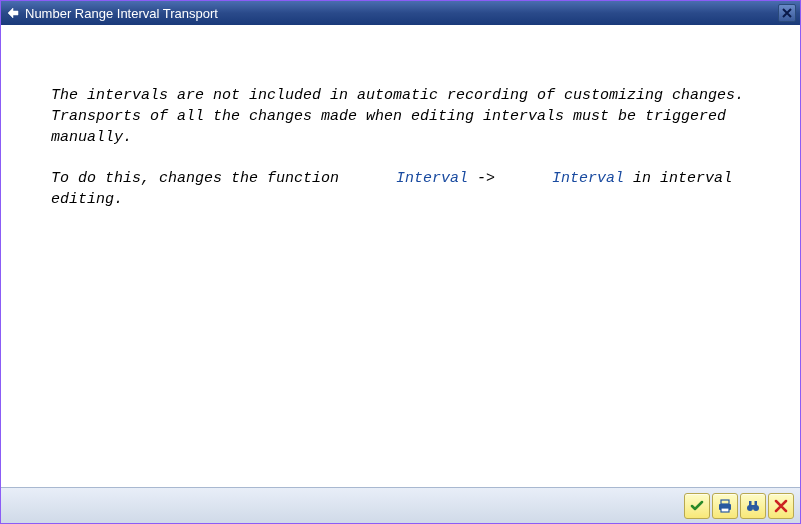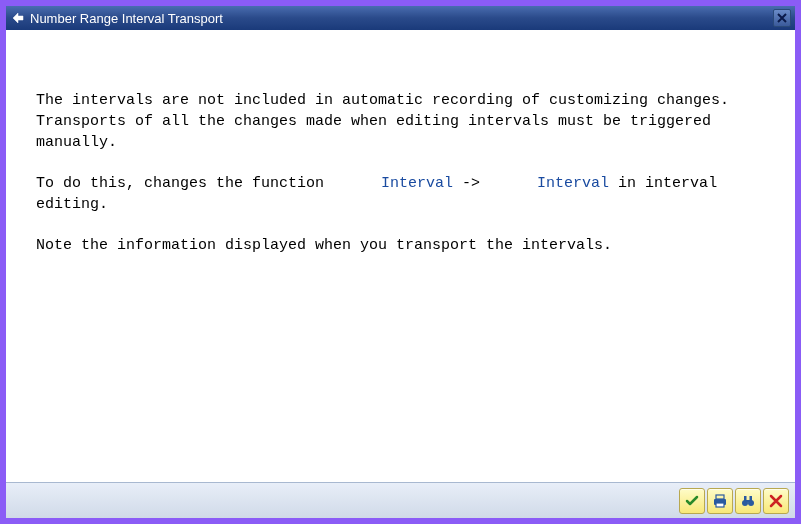--- a/index.html
+++ b/index.html
@@ -12,21 +12,21 @@
       width: 801px;
       height: 524px;
       overflow: hidden;
       background: #fff;
     }
     .window {
       width: 100%;
       height: 100%;
       display: flex;
       flex-direction: column;
-      border: 6px solid #8b5cf6;
+      border: 1px solid #8b5cf6;
     }
     .titlebar {
       height: 24px;
       background: linear-gradient(to bottom, #4a6db0 0%, #2a4a8a 50%, #1a3a7a 100%);
       color: #fff;
       display: flex;
       align-items: center;
       padding: 0 4px;
       font-size: 13px;
     }
@@ -51,25 +51,26 @@
       align-items: center;
       justify-content: center;
       cursor: pointer;
       color: #1a2a5a;
       font-size: 13px;
       font-weight: bold;
     }
     .content-area {
       flex: 1;
       background: #fff;
-      padding: 60px 50px 20px 30px;
+      padding: 60px 50px 20px 50px;
       font-family: "Courier New", Courier, monospace;
       font-size: 15px;
       line-height: 1.4;
       color: #000;
+      font-style: italic;
     }
     .para {
       margin-bottom: 20px;
     }
     .menu-path {
       color: #1a4ba0;
       margin-left: 48px;
     }
     .bottom-bar {
       height: 36px;
@@ -110,21 +111,20 @@
         <path d="M1 1 L9 9 M9 1 L1 9" stroke="#0a1a4a" stroke-width="2"></path>
       </svg>
     </div>
   </div>
 
   <div class="content-area">
     <p class="para">The intervals are not included in automatic recording of customizing changes. Transports of all the changes made when editing intervals must be triggered manually.</p>
     <p class="para">
       <span>To do this, changes the function </span><span class="menu-path">Interval</span><span> -&gt; </span><span class="menu-path">Interval</span><span> in interval editing.</span>
     </p>
-    <p class="para">Note the information displayed when you transport the intervals.</p>
   </div>
 
   <div class="bottom-bar">
     <div class="toolbar-button">
       <svg width="16" height="16" viewBox="0 0 16 16">
         <path d="M3 8 L6 11 L13 4" stroke="#2a8a2a" stroke-width="2.5" fill="none" stroke-linecap="round" stroke-linejoin="round"></path>
       </svg>
     </div>
     <div class="toolbar-button">
       <svg width="16" height="16" viewBox="0 0 16 16">

